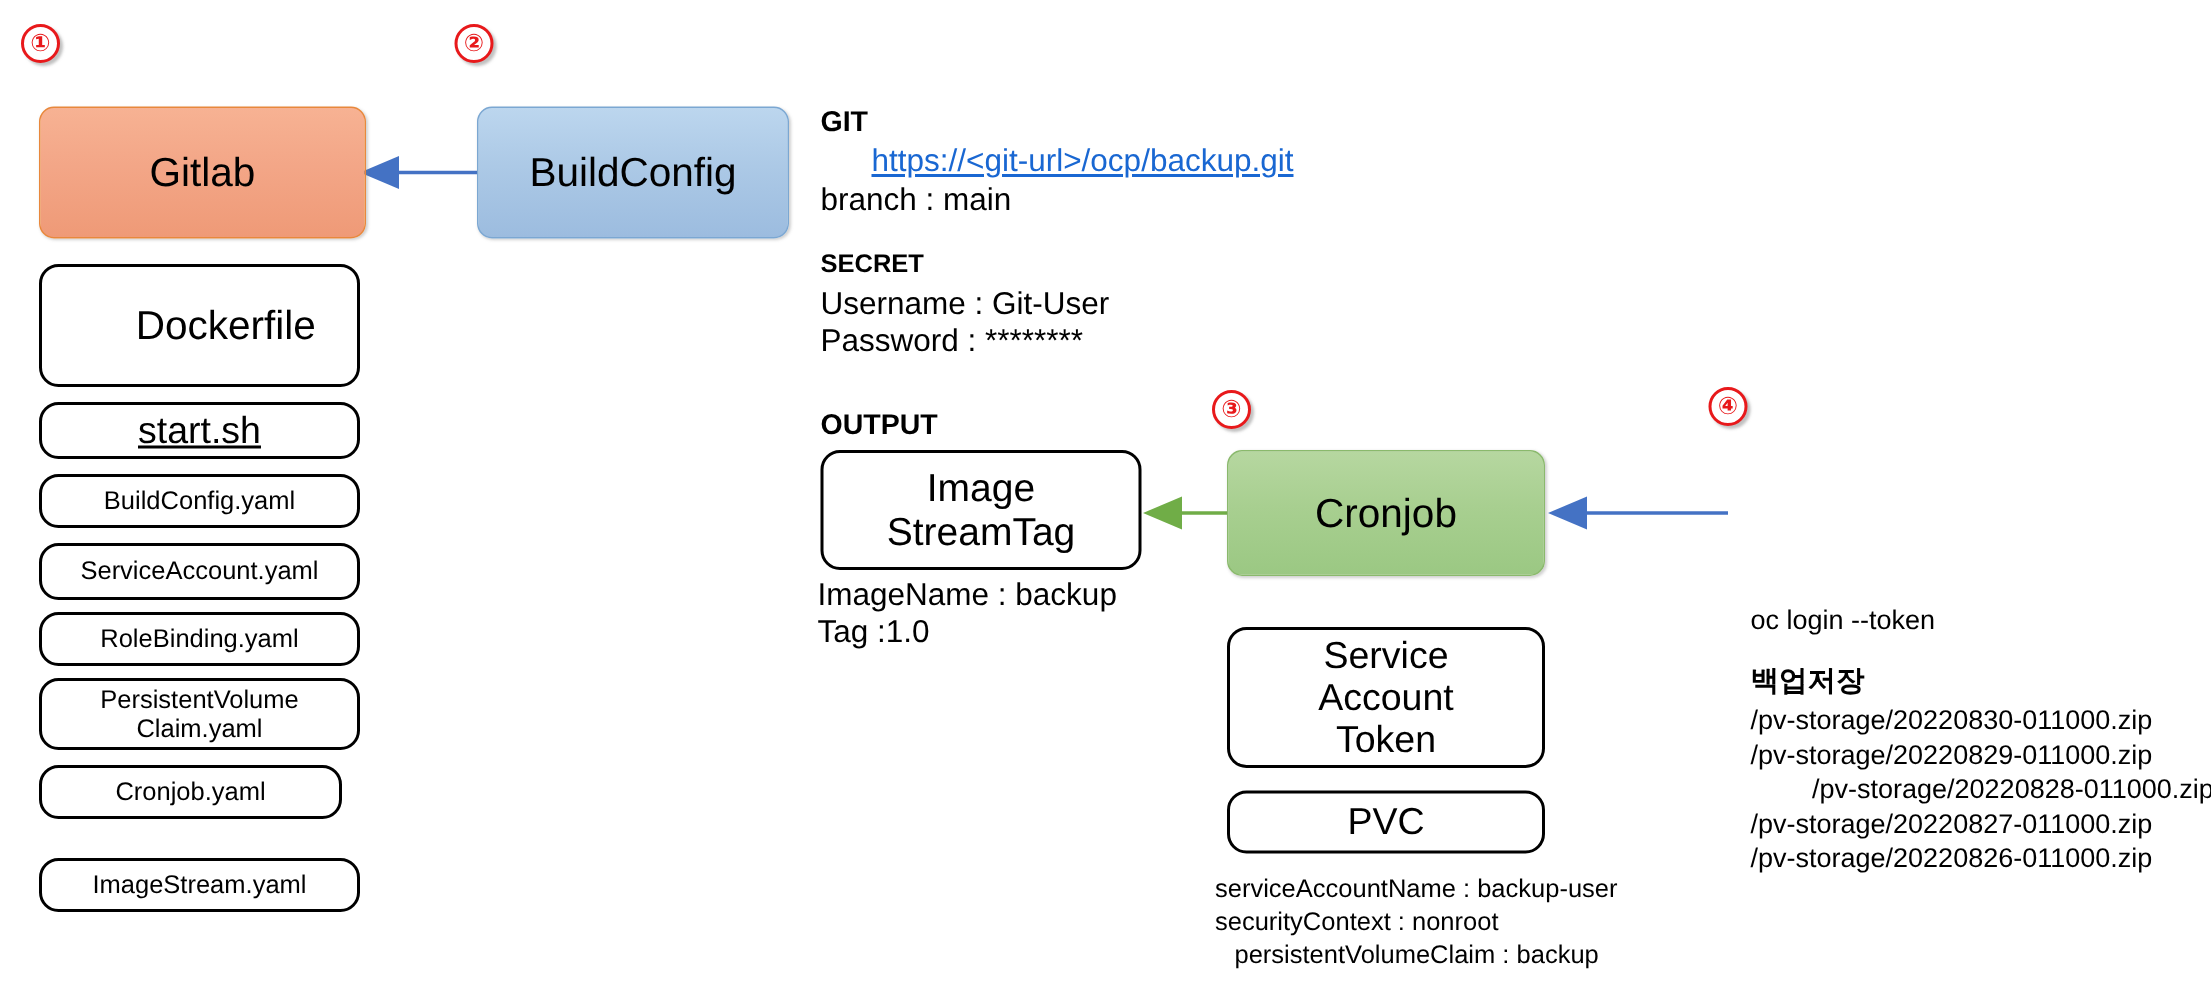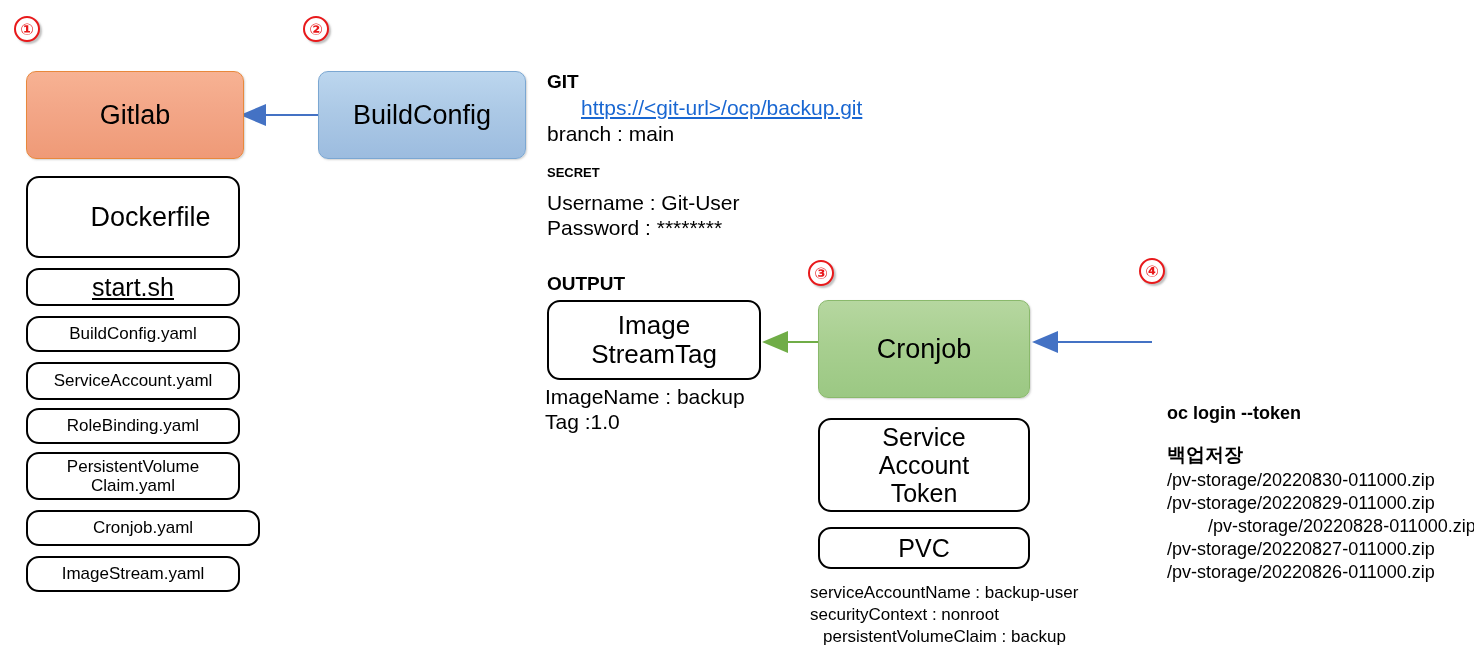--- a/index.html
+++ b/index.html
@@ -131,60 +131,60 @@
 
   <div class="box box-plain" style="left:26px; top:316px; width:214px; height:36px; font-size:17px;">BuildConfig.yaml</div>
 
   <div class="box box-plain" style="left:26px; top:362px; width:214px; height:38px; font-size:17px;">ServiceAccount.yaml</div>
 
   <div class="box box-plain" style="left:26px; top:408px; width:214px; height:36px; font-size:17px;">RoleBinding.yaml</div>
 
   <div class="box box-plain" style="left:26px; top:452px; width:214px; height:48px; font-size:17px; white-space:pre-line;">PersistentVolume
 Claim.yaml</div>
 
-  <div class="box box-plain" style="left:26px; top:510px; width:234px; height:36px; font-size:17px;">Cronjob.yaml</div>
+  <div class="box box-plain" style="left:26px; top:510px; width:202px; height:36px; font-size:17px;">Cronjob.yaml</div>
 
-  <div class="box box-plain" style="left:26px; top:556px; width:214px; height:36px; font-size:17px;">ImageStream.yaml</div>
+  <div class="box box-plain" style="left:26px; top:572px; width:214px; height:36px; font-size:17px;">ImageStream.yaml</div>
 
   <div class="box box-blue" style="left:318px; top:71px; width:208px; height:88px; font-size:27px;">BuildConfig</div>
 
   <div class="txt bold" style="left:547px; top:70px; font-size:19px;">GIT</div>
   <div class="txt link" style="left:547px; top:95px; font-size:21px;margin-left:34px;">https://&lt;git-url&gt;/ocp/backup.git</div>
   <div class="txt" style="left:547px; top:121px; font-size:21px;">branch : main</div>
 
-  <div class="txt bold" style="left:547px; top:165px; font-size:13px;">SECRET</div>
+  <div class="txt bold" style="left:547px; top:165px; font-size:17px;">SECRET</div>
   <div class="txt" style="left:547px; top:190px; font-size:21px;">Username : Git-User</div>
   <div class="txt" style="left:547px; top:215px; font-size:21px;">Password : ********</div>
 
   <div class="txt bold" style="left:547px; top:272px; font-size:19px;">OUTPUT</div>
 
   <div class="box box-plain" style="left:547px; top:300px; width:214px; height:80px; font-size:26px; flex-direction:column;">
     <span>Image</span>
     <span>StreamTag</span>
   </div>
 
   <div class="txt" style="left:545px; top:384px; font-size:21px;">ImageName : backup</div>
   <div class="txt" style="left:545px; top:409px; font-size:21px;">Tag :1.0</div>
 
-  <div class="box box-green" style="left:818px; top:300px; width:212px; height:98px; font-size:27px;">Cronjob</div>
+  <div class="box box-green" style="left:818px; top:300px; width:212px; height:84px; font-size:27px;">Cronjob</div>
 
   <div class="box box-plain" style="left:818px; top:418px; width:212px; height:94px; font-size:25px; flex-direction:column;">
     <span>Service</span>
     <span>Account</span>
     <span>Token</span>
   </div>
 
   <div class="box box-plain" style="left:818px; top:527px; width:212px; height:42px; font-size:25px;">PVC</div>
 
   <div class="txt" style="left:810px; top:582px; font-size:17px;">serviceAccountName : backup-user</div>
   <div class="txt" style="left:810px; top:604px; font-size:17px;">securityContext : nonroot</div>
   <div class="txt" style="left:810px; top:626px; font-size:17px;margin-left:13px;">persistentVolumeClaim : backup</div>
 
 
-  <div class="txt" style="left:1167px; top:402px; font-size:18px;font-weight:bold;">oc login --token</div>
+  <div class="txt" style="left:1167px; top:402px; font-size:18px;">oc login --token</div>
 
   <div class="txt bold" style="left:1167px; top:443px; font-size:19px;">백업저장</div>
 
   <div class="txt" style="left:1167px; top:469px; font-size:18px;">/pv-storage/20220830-011000.zip</div>
   <div class="txt" style="left:1167px; top:492px; font-size:18px;">/pv-storage/20220829-011000.zip</div>
   <div class="txt" style="left:1208px; top:515px; font-size:18px;">/pv-storage/20220828-011000.zip</div>
   <div class="txt" style="left:1167px; top:538px; font-size:18px;">/pv-storage/20220827-011000.zip</div>
   <div class="txt" style="left:1167px; top:561px; font-size:18px;">/pv-storage/20220826-011000.zip</div>
 
 </div>

